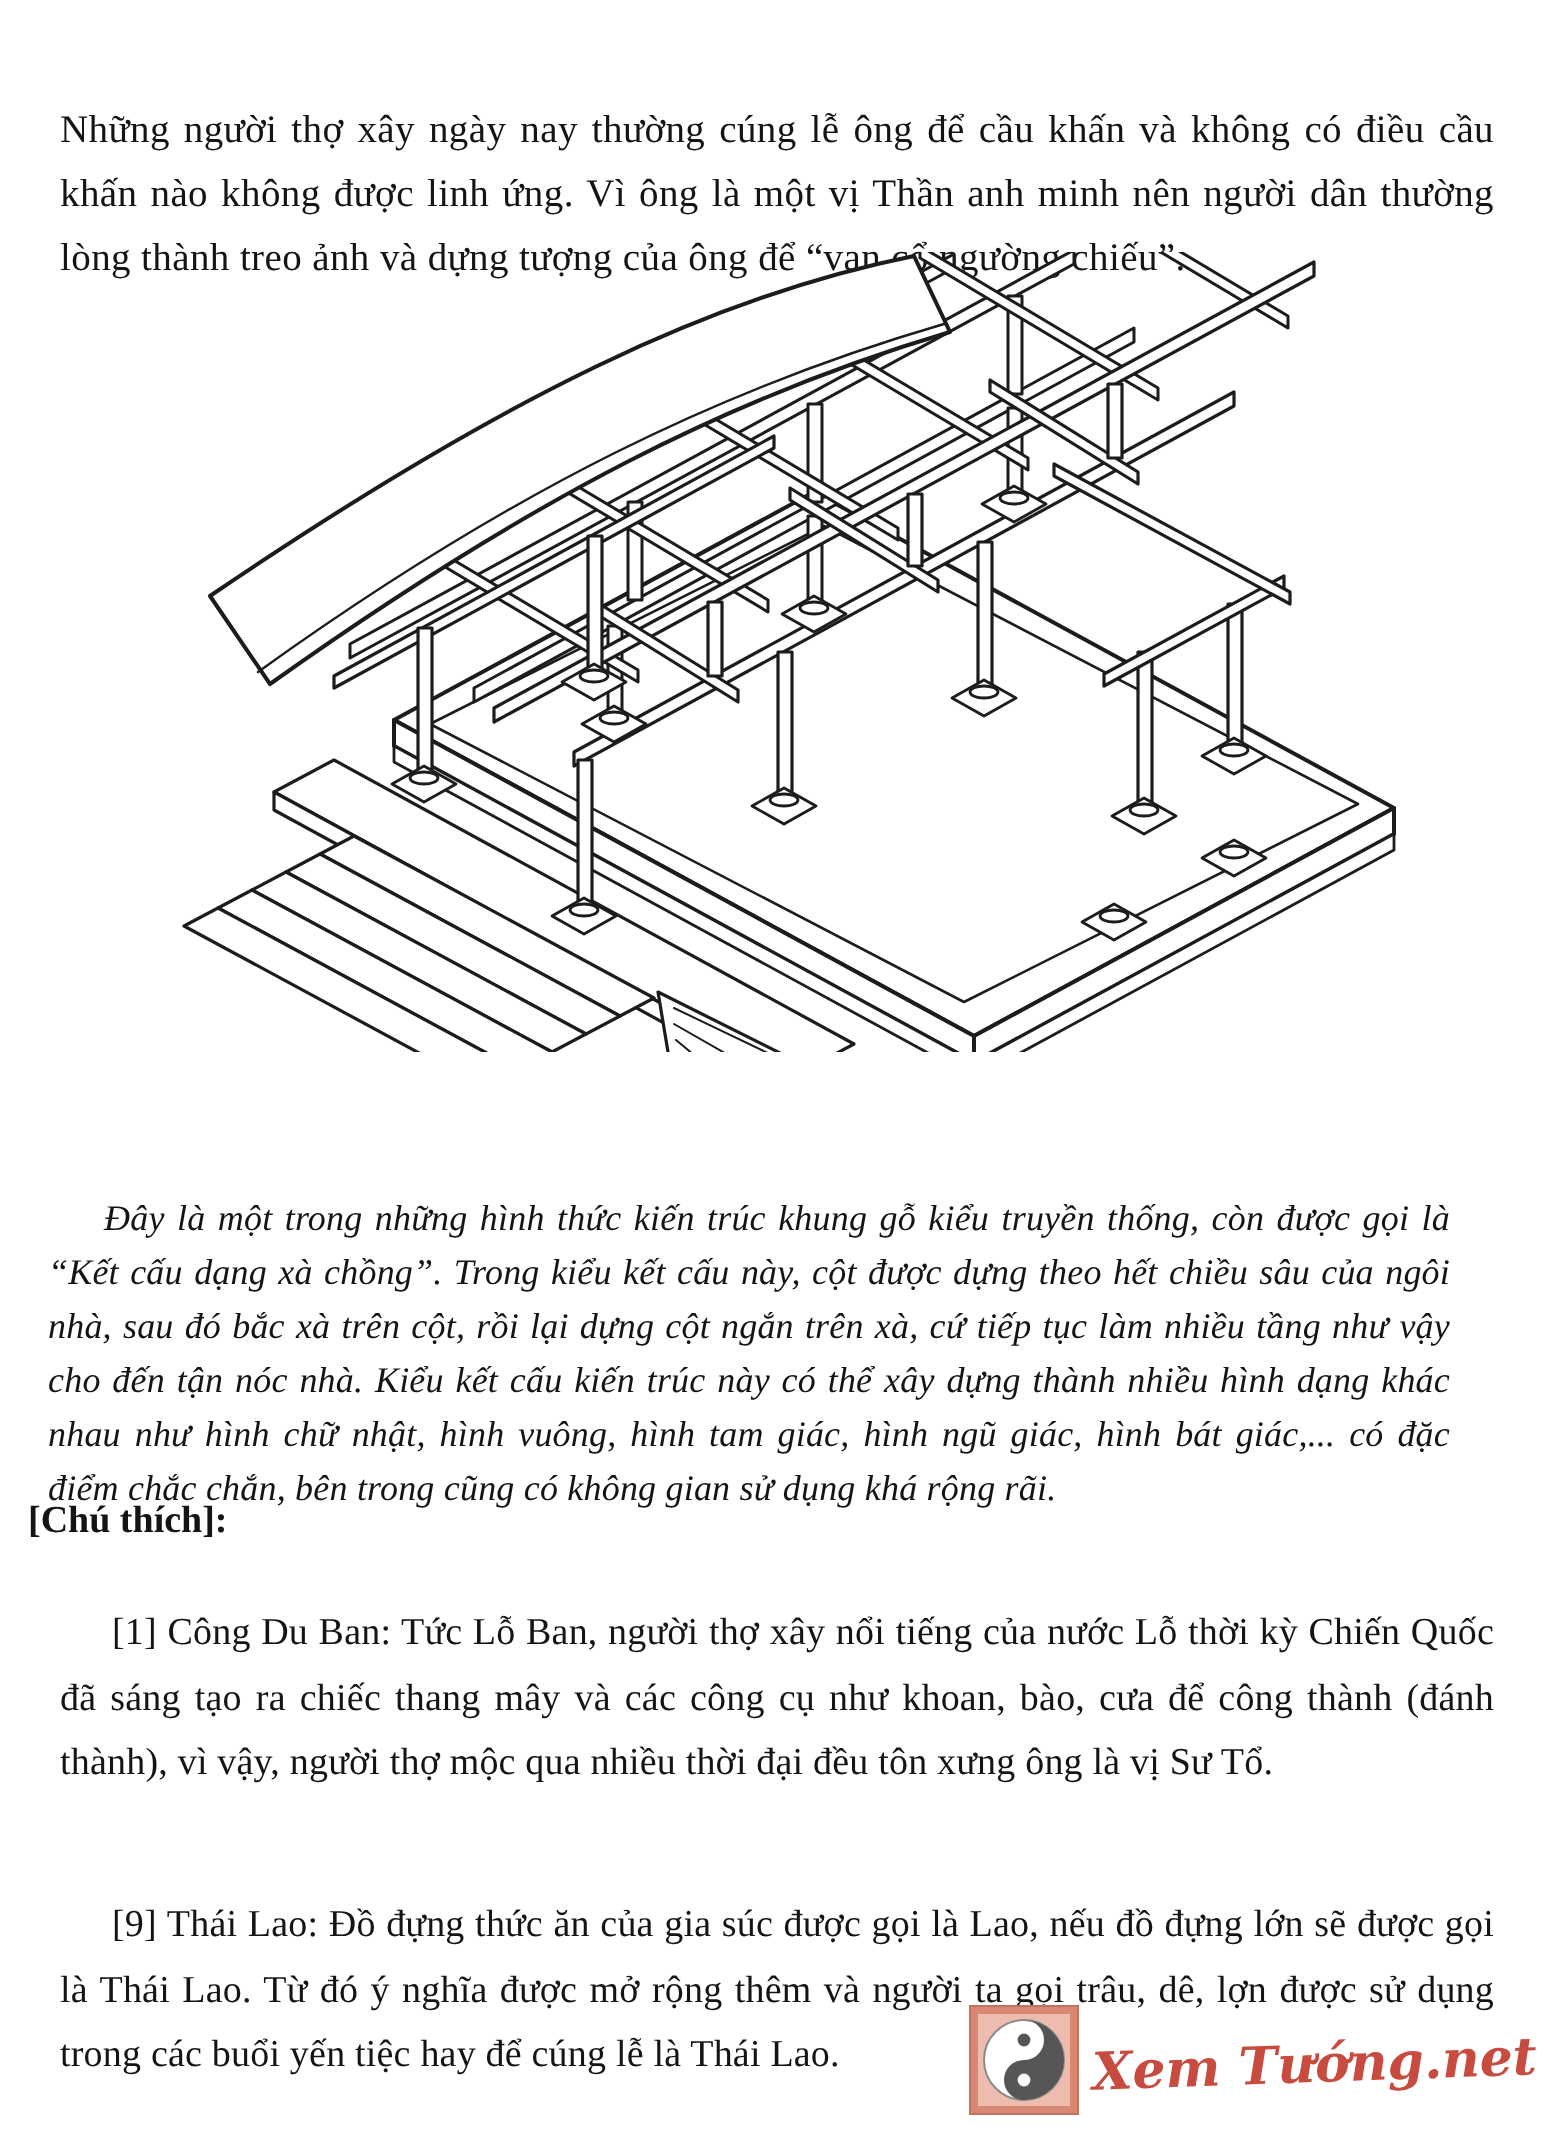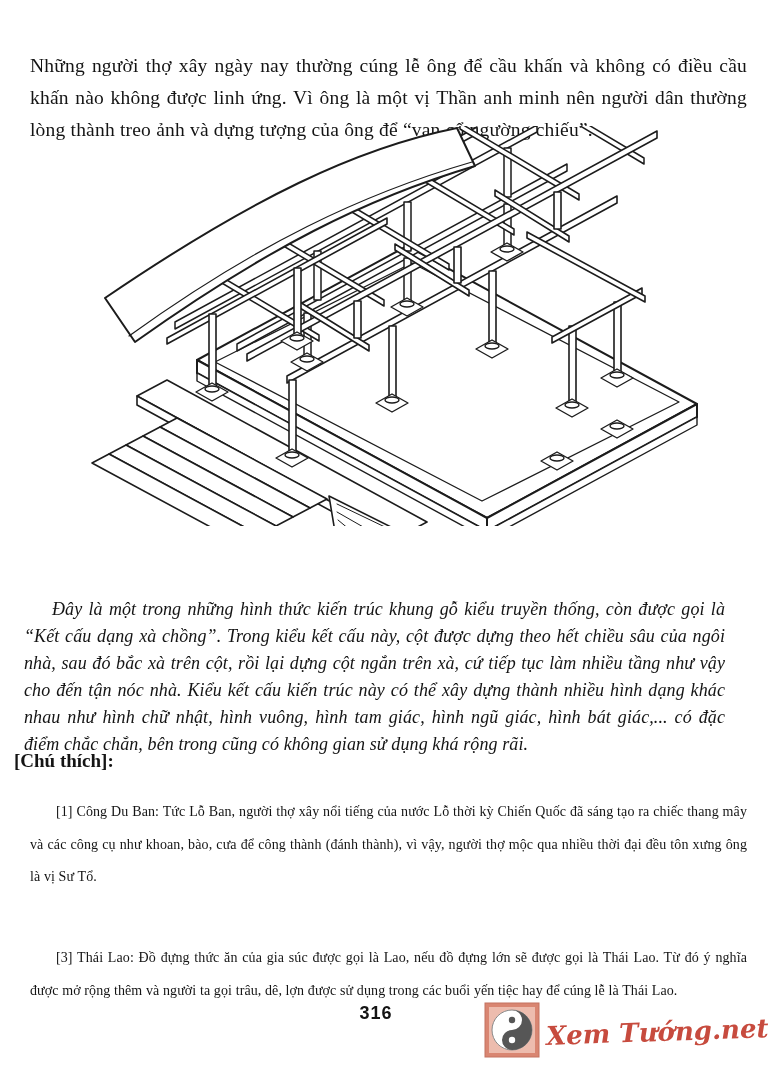--- a/index.html
+++ b/index.html
@@ -21,21 +21,21 @@
     position:absolute;left:24px;top:578px;width:701px;
     font-size:18px;font-style:italic;line-height:27px;text-align:justify;
     text-indent:28px;letter-spacing:.1px;
   }
   .notes-heading{
     position:absolute;left:14px;top:750px;
     font-size:19px;font-weight:bold;
   }
   .note{
     position:absolute;left:30px;width:717px;
-    font-size:14px;line-height:32.5px;text-align:justify;text-indent:26px;letter-spacing:.1px;
+    font-size:19px;line-height:32.5px;text-align:justify;text-indent:26px;letter-spacing:.1px;
   }
   .note-1{top:782px;}
   .note-2{top:863px;}
   .note-3{top:928px;}
   .page-number{
     position:absolute;left:0;top:1003px;width:752px;text-align:center;
     font-family:"Liberation Sans","DejaVu Sans",sans-serif;
     font-size:18px;font-weight:bold;letter-spacing:1px;
   }
   .watermark{
@@ -147,23 +147,22 @@
         </g>
       </g>
     </svg>
   </div>
 
 
   <p class="figure-desc">Đây là một trong những hình thức kiến trúc khung gỗ kiểu truyền thống, còn được gọi là “Kết cấu dạng xà chồng”. Trong kiểu kết cấu này, cột được dựng theo hết chiều sâu của ngôi nhà, sau đó bắc xà trên cột, rồi lại dựng cột ngắn trên xà, cứ tiếp tục làm nhiều tầng như vậy cho đến tận nóc nhà. Kiểu kết cấu kiến trúc này có thể xây dựng thành nhiều hình dạng khác nhau như hình chữ nhật, hình vuông, hình tam giác, hình ngũ giác, hình bát giác,... có đặc điểm chắc chắn, bên trong cũng có không gian sử dụng khá rộng rãi.</p>
 
   <div class="notes-heading">[Chú thích]:</div>
   <p class="note note-1">[1] Công Du Ban: Tức Lỗ Ban, người thợ xây nổi tiếng của nước Lỗ thời kỳ Chiến Quốc đã sáng tạo ra chiếc thang mây và các công cụ như khoan, bào, cưa để công thành (đánh thành), vì vậy, người thợ mộc qua nhiều thời đại đều tôn xưng ông là vị Sư Tổ.</p>
-  <p class="note note-3">[3] Thái Lao: Đồ đựng thức ăn của gia súc được gọi là Lao, nếu đồ đựng lớn sẽ được gọi là Thái Lao. Từ đó ý nghĩa được mở rộng thêm và người ta gọi trâu, dê, lợn được sử dụng trong các buổi yến tiệc hay để cúng lễ là Thái Lao.</p>
+  <p class="note note-3">[9] Thái Lao: Đồ đựng thức ăn của gia súc được gọi là Lao, nếu đồ đựng lớn sẽ được gọi là Thái Lao. Từ đó ý nghĩa được mở rộng thêm và người ta gọi trâu, dê, lợn được sử dụng trong các buổi yến tiệc hay để cúng lễ là Thái Lao.</p>
 
-  <div class="page-number">316</div>
 
   <div class="watermark">
     <span>
       <svg width="56" height="56" viewBox="0 0 56 56">
         <rect x="1" y="1" width="54" height="54" fill="#d98672" stroke="#c47260" stroke-width="1"></rect>
         <rect x="5" y="5" width="46" height="46" fill="#edbcae"></rect>
         <circle cx="28" cy="28" r="20" fill="#ffffff" stroke="#8a8a8a" stroke-width="1"></circle>
         <path d="M28,8 a20,20 0 0 1 0,40 a10,10 0 0 1 0,-20 a10,10 0 0 0 0,-20 z" fill="#565656"></path>
         <circle cx="28" cy="18" r="3.2" fill="#565656"></circle>
         <circle cx="28" cy="38" r="3.2" fill="#ffffff"></circle>

